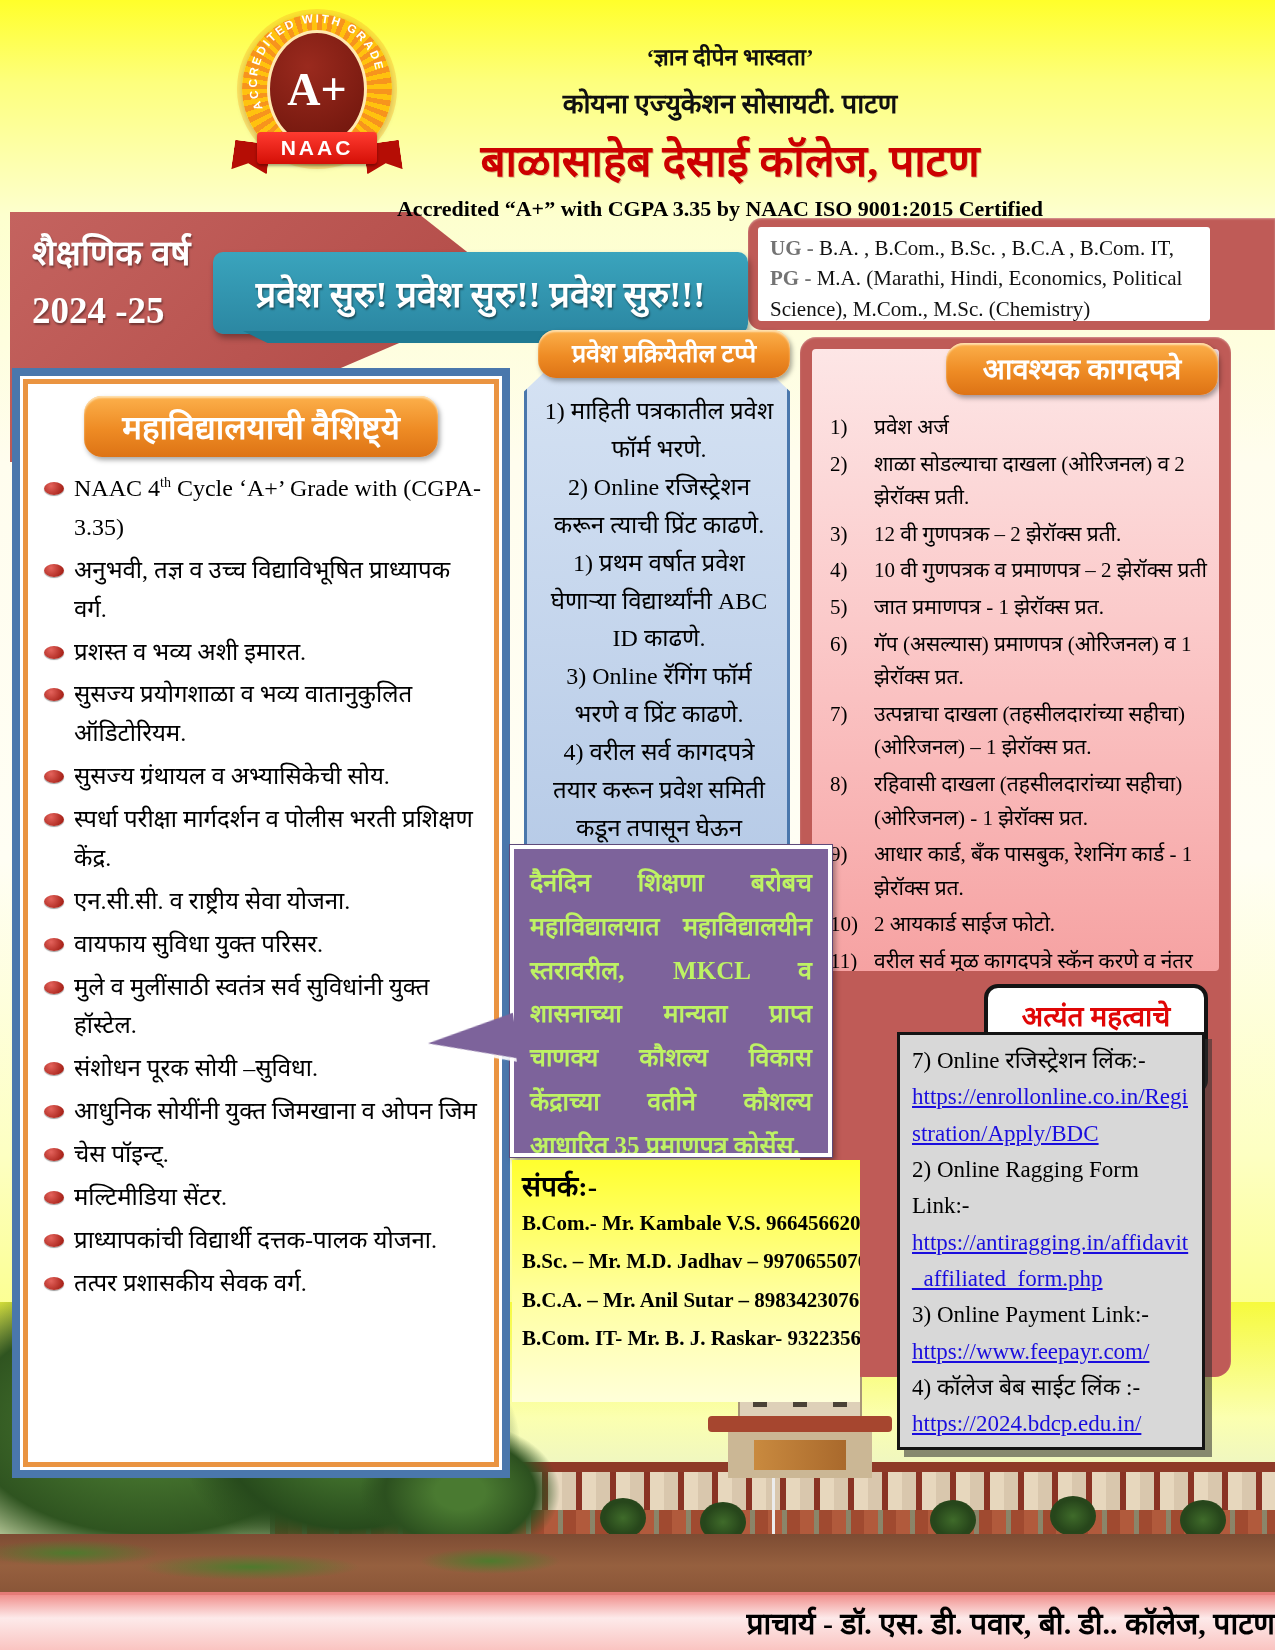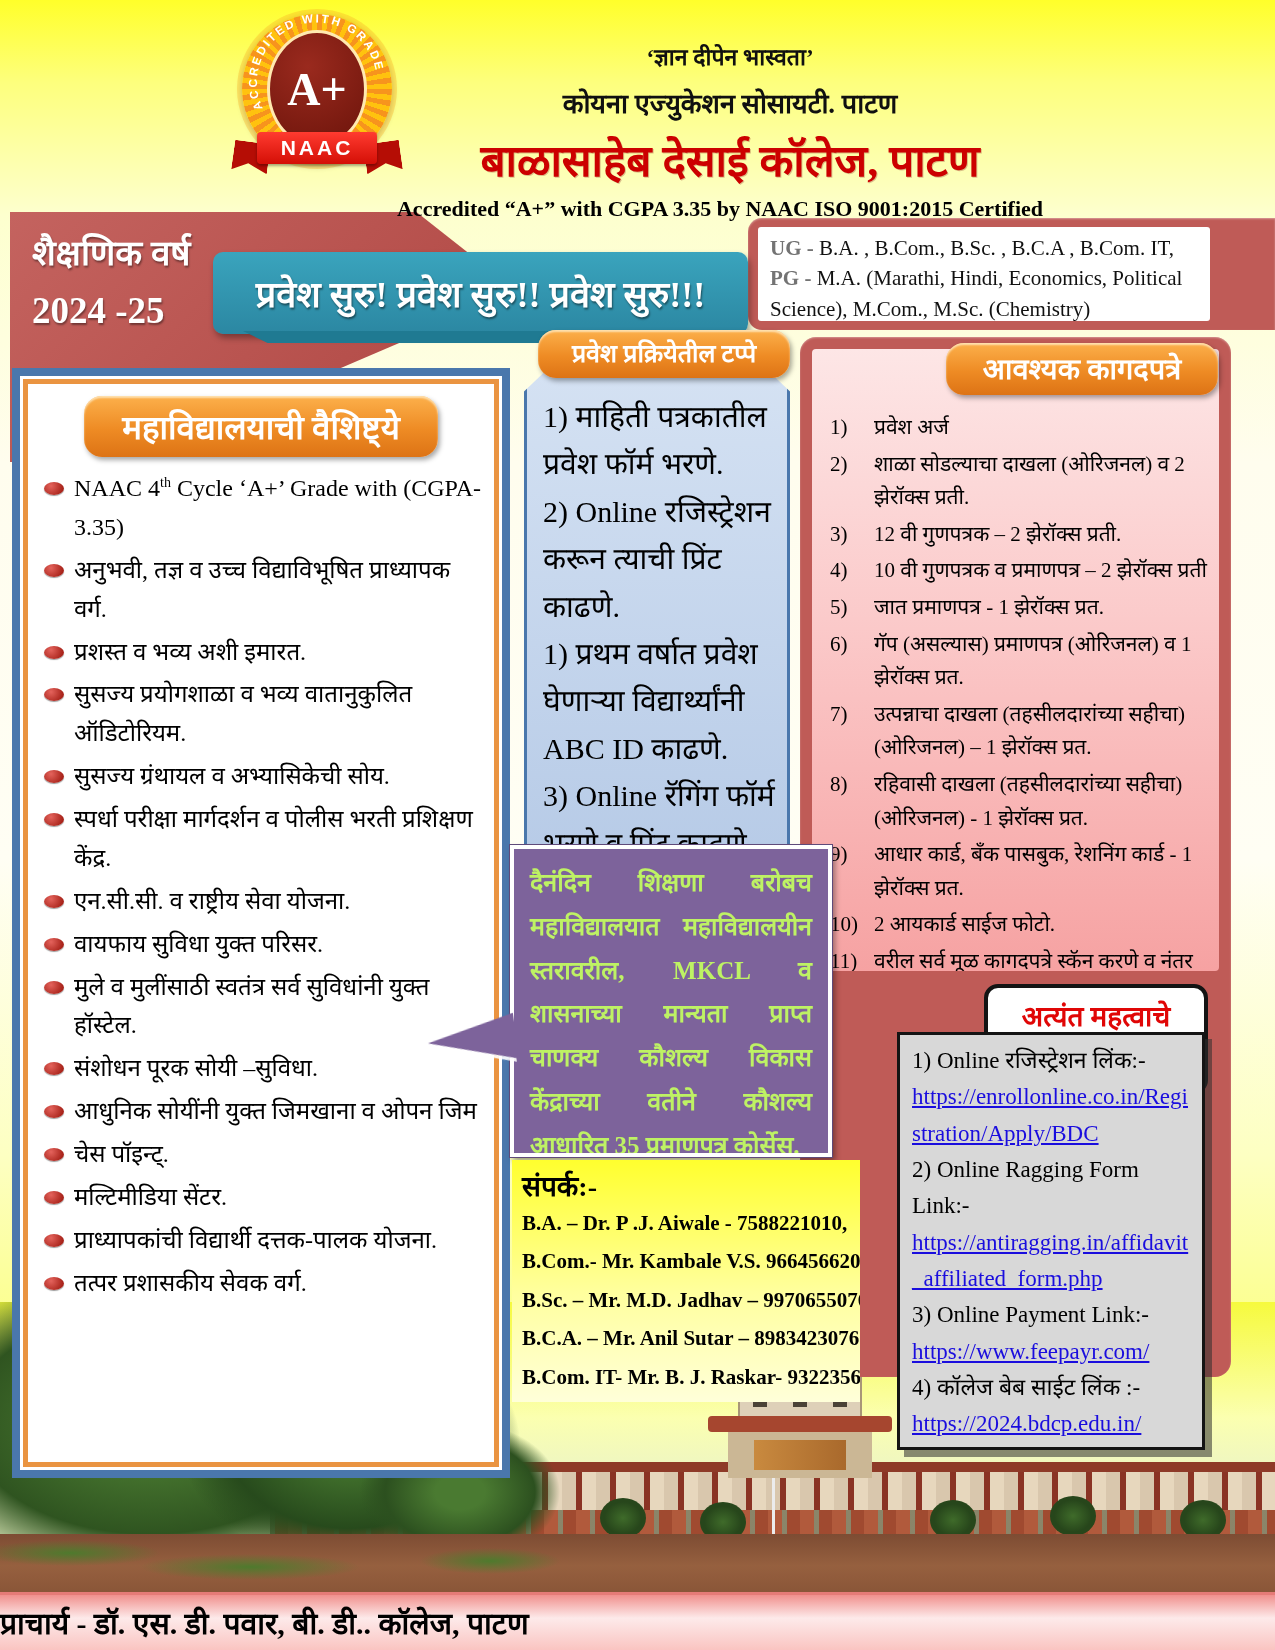--- a/index.html
+++ b/index.html
@@ -75,21 +75,21 @@
   .features li::before{content:"";position:absolute;left:4px;top:13px;width:20px;height:13px;border-radius:50%;
     background:radial-gradient(circle at 35% 30%,#e4635c,#a9241b 75%);box-shadow:0 1px 1px rgba(0,0,0,.4);}
   .features sup{font-size:14px;}
 
   
   .steps-title{position:absolute;left:538px;top:330px;width:252px;height:48px;z-index:5;
     font-size:25px;line-height:48px;}
   .steps-box{position:absolute;left:524px;top:356px;width:266px;height:506px;z-index:4;
     background:linear-gradient(180deg,#d5e2f3,#b7cbe7);border:3px solid var(--steel);
     clip-path:polygon(0 7%,14% 0,86% 0,100% 7%,100% 100%,0 100%);
-    padding:34px 12px 8px 16px;font-size:30px;line-height:1.58;color:#000;overflow:hidden;}
+    padding:34px 12px 8px 16px;font-size:24px;line-height:1.58;color:#000;overflow:hidden;text-align:center;}
   .steps-box p{margin:0;}
   .skill-box{position:absolute;left:510px;top:845px;width:322px;height:312px;z-index:4;
     background:var(--purple);border:4px solid #fff;outline:1px solid #5f4a7a;
     box-shadow:3px 4px 6px rgba(0,0,0,.4);
     color:#bef264;font-weight:bold;font-size:25px;line-height:1.75;text-align:justify;
     padding:12px 16px;overflow:hidden;}
   .skill-arrow{position:absolute;left:428px;top:1018px;width:0;height:0;z-index:5;
     border-top:20px solid transparent;border-bottom:26px solid transparent;
     border-right:88px solid var(--purple);transform:rotate(-7deg);
     filter:drop-shadow(-2px 3px 0 rgba(255,255,255,.9));}
@@ -142,21 +142,21 @@
   .t2{left:180px;top:20px;width:340px;height:240px;background:radial-gradient(closest-side,#41702c 25%,#274a1c 72%,rgba(39,74,28,0) 100%);}
   .t3{left:360px;top:120px;width:200px;height:140px;background:radial-gradient(closest-side,#4a7a31 25%,#2c501f 75%,rgba(39,74,28,0) 100%);}
   .palm{position:absolute;width:46px;height:40px;border-radius:50%;background:radial-gradient(closest-side,#3f6b2a,#27461b 80%);}
   .p-ground{position:absolute;left:0;top:232px;width:1275px;height:58px;
     background:linear-gradient(180deg,#7d4c33,#96603f 55%,#8a5638);}
   .grass{position:absolute;height:26px;border-radius:50%;background:radial-gradient(closest-side,#4e7a2d,rgba(60,95,30,0));}
 
   
   .footer{position:absolute;left:0;top:1592px;width:1275px;height:58px;z-index:3;
     background:linear-gradient(180deg,#f0908d 0%,#fdeaea 42%,#fac4c1 100%);
-    border-top:3px solid #e57b77;display:flex;align-items:center;justify-content:flex-start;}
+    border-top:3px solid #e57b77;display:flex;align-items:center;justify-content:flex-end;}
   .footer span{font-size:30px;font-weight:bold;color:#000;}
 </style>
 </head>
 <body>
 
 <div class="page">
 
   <div class="badge">
     <div class="badge-sun"></div>
     <div class="badge-core">
@@ -239,21 +239,20 @@
     <p>1) प्रथम वर्षात प्रवेश घेणाऱ्या विद्यार्थ्यांनी ABC ID काढणे.</p>
     <p>3) Online रॅगिंग फॉर्म भरणे व प्रिंट काढणे.</p>
     <p>4) वरील सर्व कागदपत्रे तयार करून प्रवेश समिती कडून तपासून घेऊन कार्यालयात  जमा करणे.</p>
   </div>
 
   <div class="skill-box">दैनंदिन शिक्षणा बरोबच महाविद्यालयात महाविद्यालयीन स्तरावरील, MKCL व शासनाच्या मान्यता प्राप्त चाणक्य कौशल्य विकास केंद्राच्या वतीने कौशल्य आधारित 35  प्रमाणपत्र कोर्सेस.</div>
   <div class="skill-arrow"></div>
 
   <div class="contact">
     <div class="contact-title">संपर्क:-</div>
-    <div class="contact-line">B.A. – Dr. P .J. Aiwale - 7588221010,</div>
     <div class="contact-line">B.Com.- Mr. Kambale V.S.  9664566203</div>
     <div class="contact-line">B.Sc. – Mr. M.D. Jadhav – 9970655076</div>
     <div class="contact-line">B.C.A. – Mr. Anil Sutar – 8983423076</div>
     <div class="contact-line">B.Com. IT- Mr. B. J.  Raskar- 9322356801</div>
   </div>
 
   <div class="docs-frame"></div>
   <div class="docs-box">
     <ol class="docs-list">
       <li><span class="num">1)</span><span>प्रवेश अर्ज</span></li>
@@ -266,21 +265,21 @@
       <li><span class="num">8)</span><span>रहिवासी दाखला (तहसीलदारांच्या सहीचा) (ओरिजनल) - 1 झेरॉक्स प्रत.</span></li>
       <li><span class="num">9)</span><span>आधार कार्ड, बँक पासबुक, रेशनिंग कार्ड   - 1 झेरॉक्स प्रत.</span></li>
       <li><span class="num">10)</span><span>2 आयकार्ड साईज फोटो.</span></li>
       <li><span class="num">11)</span><span>वरील सर्व मूळ कागदपत्रे स्कॅन करणे व नंतर अपलोड करणे.</span></li>
     </ol>
   </div>
   <div class="orange-pill docs-title">आवश्यक कागदपत्रे</div>
 
   <div class="imp-head">अत्यंत महत्वाचे</div>
   <div class="links-box">
-    <div class="imp-line">1) Online रजिस्ट्रेशन लिंक:-</div>
+    <div class="imp-line">7) Online रजिस्ट्रेशन लिंक:-</div>
     <div class="imp-line"><a href="#" class="lnk">https://enrollonline.co.in/Registration/Apply/BDC</a></div>
     <div class="imp-line">2) Online Ragging Form Link:-</div>
     <div class="imp-line"><a href="#" class="lnk">https://antiragging.in/affidavit_affiliated_form.php</a></div>
     <div class="imp-line">3) Online Payment Link:-</div>
     <div class="imp-line"><a href="#" class="lnk">https://www.feepayr.com/</a></div>
     <div class="imp-line">4) कॉलेज बेब साईट लिंक :-</div>
     <div class="imp-line"><a href="#" class="lnk">https://2024.bdcp.edu.in/</a></div>
     <div class="imp-line">5) ABC ID –</div>
 
   </div>

